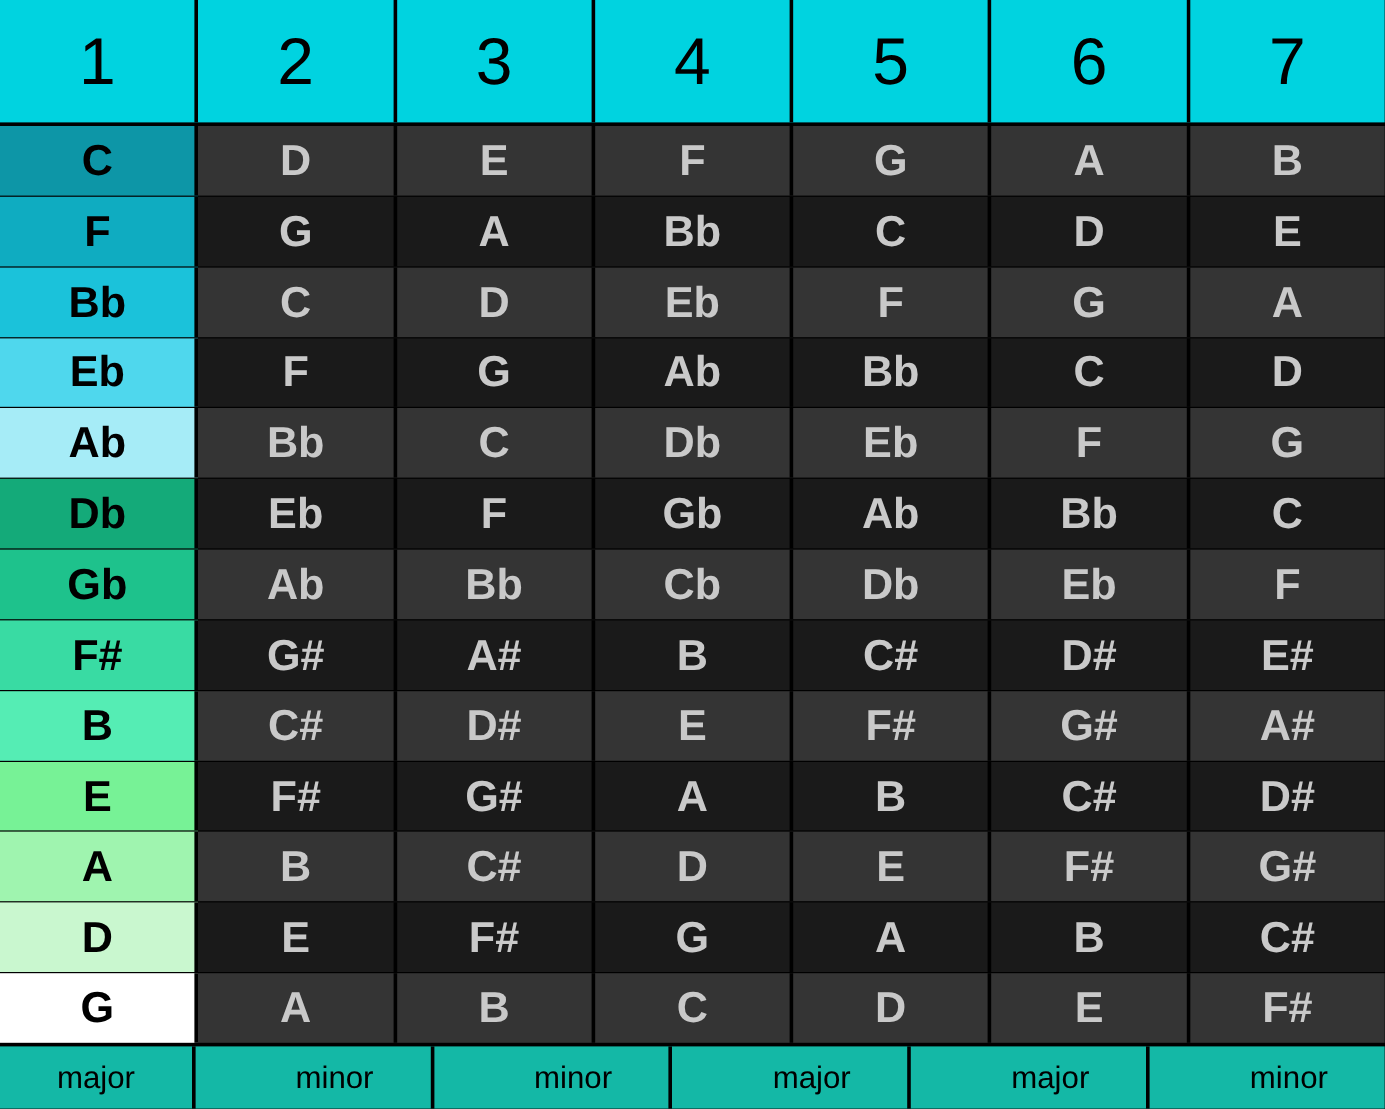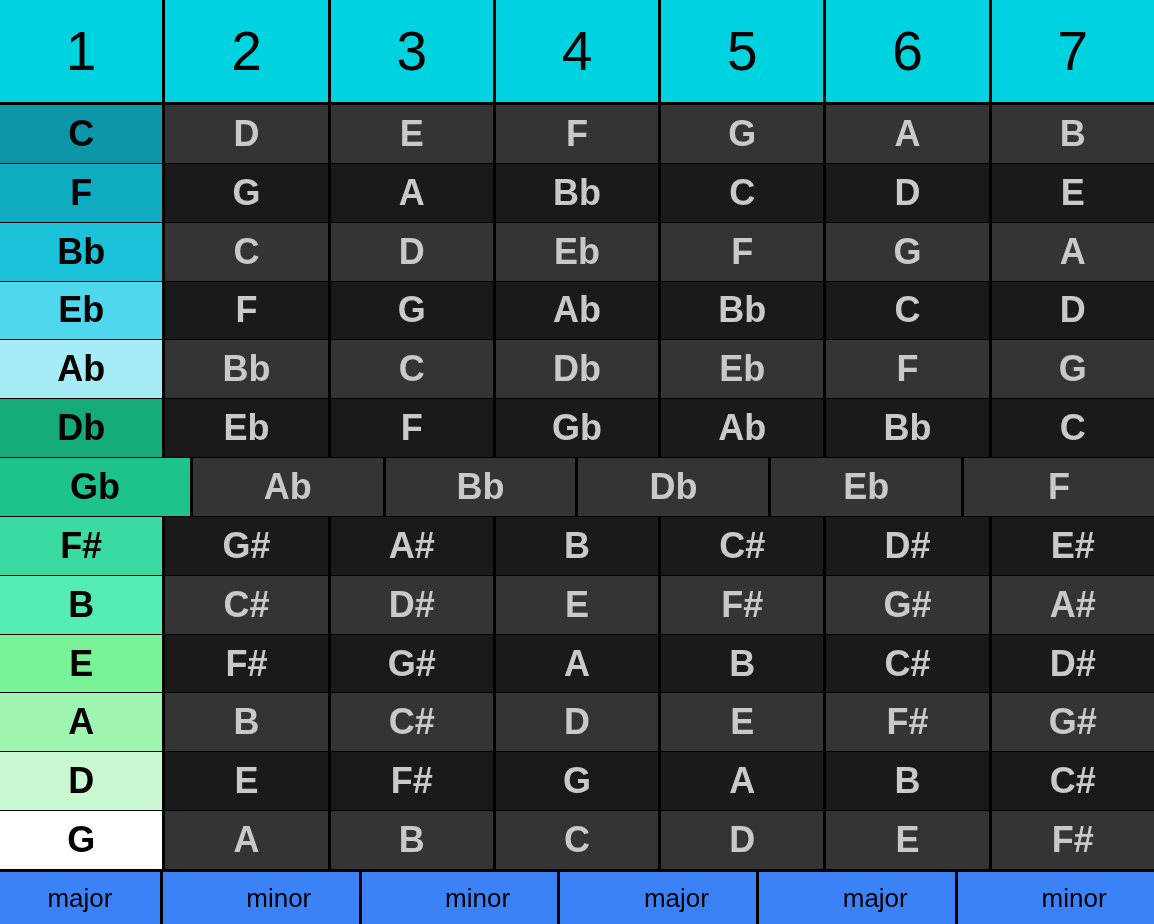--- a/index.html
+++ b/index.html
@@ -84,21 +84,21 @@
     font-weight: 600;
   }
   .note-cell:last-child {
     border-right: none;
   }
 
   
   .footer-row {
     height: 52px;
     display: flex;
-    background: #3b82f6;
+    background: #14b8a6;
     gap: 36px;
   }
   .footer-cell {
     flex: 1;
     display: flex;
     align-items: center;
     justify-content: center;
     color: #000;
     font-size: 26px;
     font-weight: 400;
@@ -176,20 +176,21 @@
         <div class="note-cell">F</div>
         <div class="note-cell">Gb</div>
         <div class="note-cell">Ab</div>
         <div class="note-cell">Bb</div>
         <div class="note-cell">C</div>
       </div>
       <div class="scale-row even">
         <div class="key-cell" style="background: rgb(30, 194, 140);">Gb</div>
         <div class="note-cell">Ab</div>
         <div class="note-cell">Bb</div>
+        <div class="note-cell">Cb</div>
         <div class="note-cell">Db</div>
         <div class="note-cell">Eb</div>
         <div class="note-cell">F</div>
       </div>
       <div class="scale-row odd">
         <div class="key-cell" style="background: rgb(57, 219, 163);">F#</div>
         <div class="note-cell">G#</div>
         <div class="note-cell">A#</div>
         <div class="note-cell">B</div>
         <div class="note-cell">C#</div>

